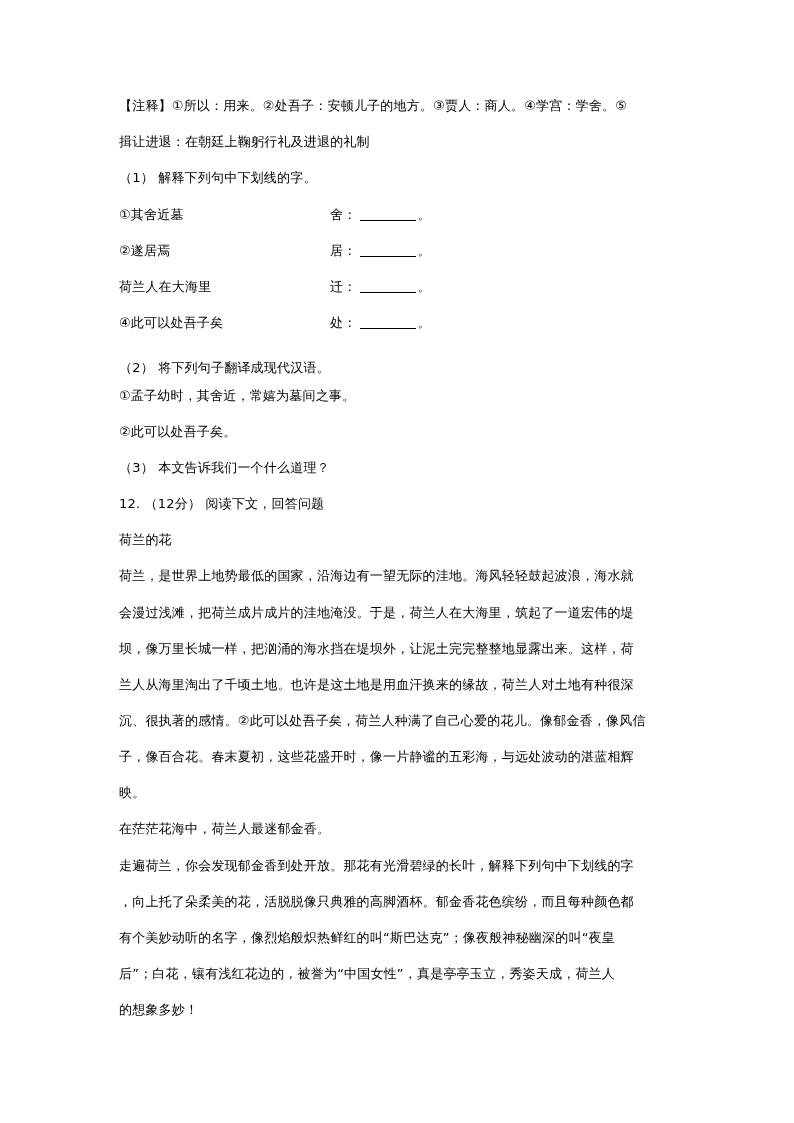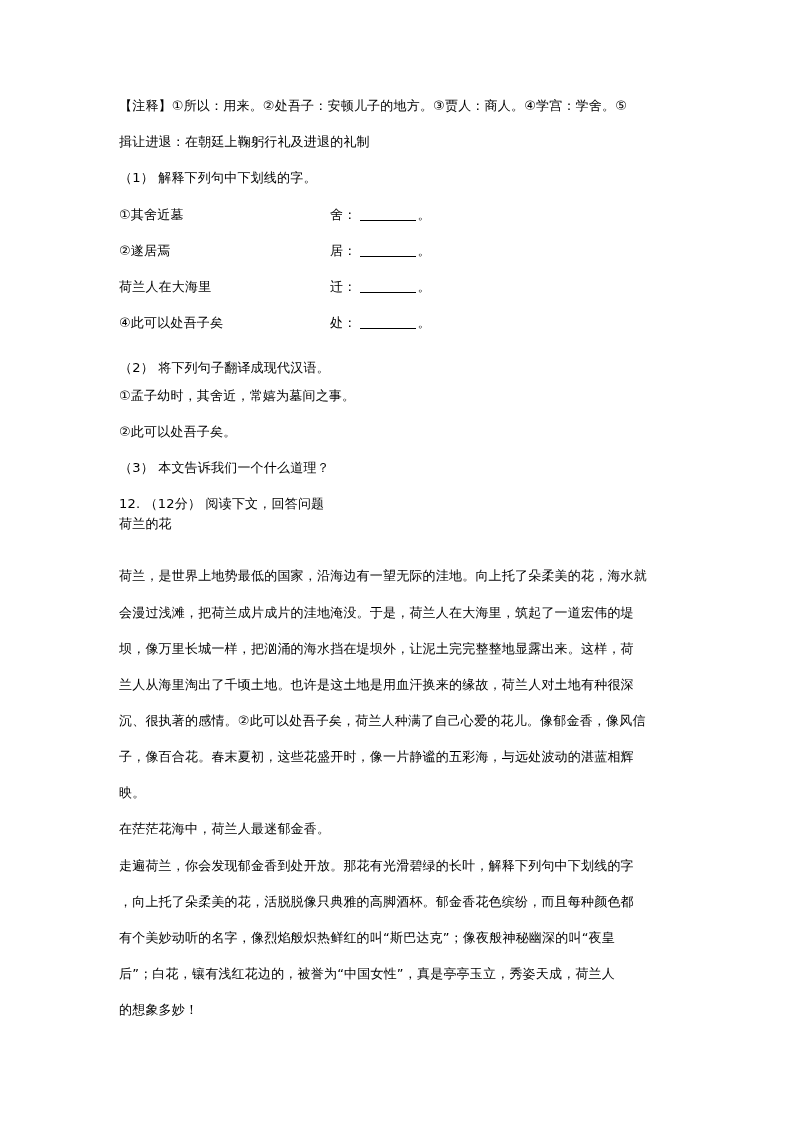--- a/index.html
+++ b/index.html
@@ -36,23 +36,23 @@
     <span class="ans"><span>处：</span><span class="blank"></span><span>。</span></span>
   </div>
 
   <div class="line" style="top:358px">（2） 将下列句子翻译成现代汉语。</div>
   <div class="line" style="top:386px">①孟子幼时，其舍近，常嬉为墓间之事。</div>
   <div class="line" style="top:422px">②此可以处吾子矣。</div>
 
   <div class="line" style="top:458px">（3） 本文告诉我们一个什么道理？</div>
 
   <div class="line" style="top:494px">12. （12分） 阅读下文，回答问题</div>
-  <div class="line" style="top:514px">荷兰的花</div>
+  <div class="line" style="top:530px">荷兰的花</div>
 
-  <div class="line" style="top:566px">荷兰，是世界上地势最低的国家，沿海边有一望无际的洼地。向上托了朵柔美的花，海水就</div>
+  <div class="line" style="top:566px">荷兰，是世界上地势最低的国家，沿海边有一望无际的洼地。海风轻轻鼓起波浪，海水就</div>
   <div class="line" style="top:603px">会漫过浅滩，把荷兰成片成片的洼地淹没。于是，荷兰人在大海里，筑起了一道宏伟的堤</div>
   <div class="line" style="top:639px">坝，像万里长城一样，把汹涌的海水挡在堤坝外，让泥土完完整整地显露出来。这样，荷</div>
   <div class="line" style="top:675px">兰人从海里淘出了千顷土地。也许是这土地是用血汗换来的缘故，荷兰人对土地有种很深</div>
   <div class="line" style="top:711px">沉、很执著的感情。②此可以处吾子矣，荷兰人种满了自己心爱的花儿。像郁金香，像风信</div>
   <div class="line" style="top:747px">子，像百合花。春末夏初，这些花盛开时，像一片静谧的五彩海，与远处波动的湛蓝相辉</div>
   <div class="line" style="top:783px">映。</div>
   <div class="line" style="top:819px">在茫茫花海中，荷兰人最迷郁金香。</div>
   <div class="line" style="top:856px">走遍荷兰，你会发现郁金香到处开放。那花有光滑碧绿的长叶，解释下列句中下划线的字</div>
   <div class="line" style="top:892px">，向上托了朵柔美的花，活脱脱像只典雅的高脚酒杯。郁金香花色缤纷，而且每种颜色都</div>
   <div class="line" style="top:928px">有个美妙动听的名字，像烈焰般炽热鲜红的叫“斯巴达克”；像夜般神秘幽深的叫“夜皇</div>

